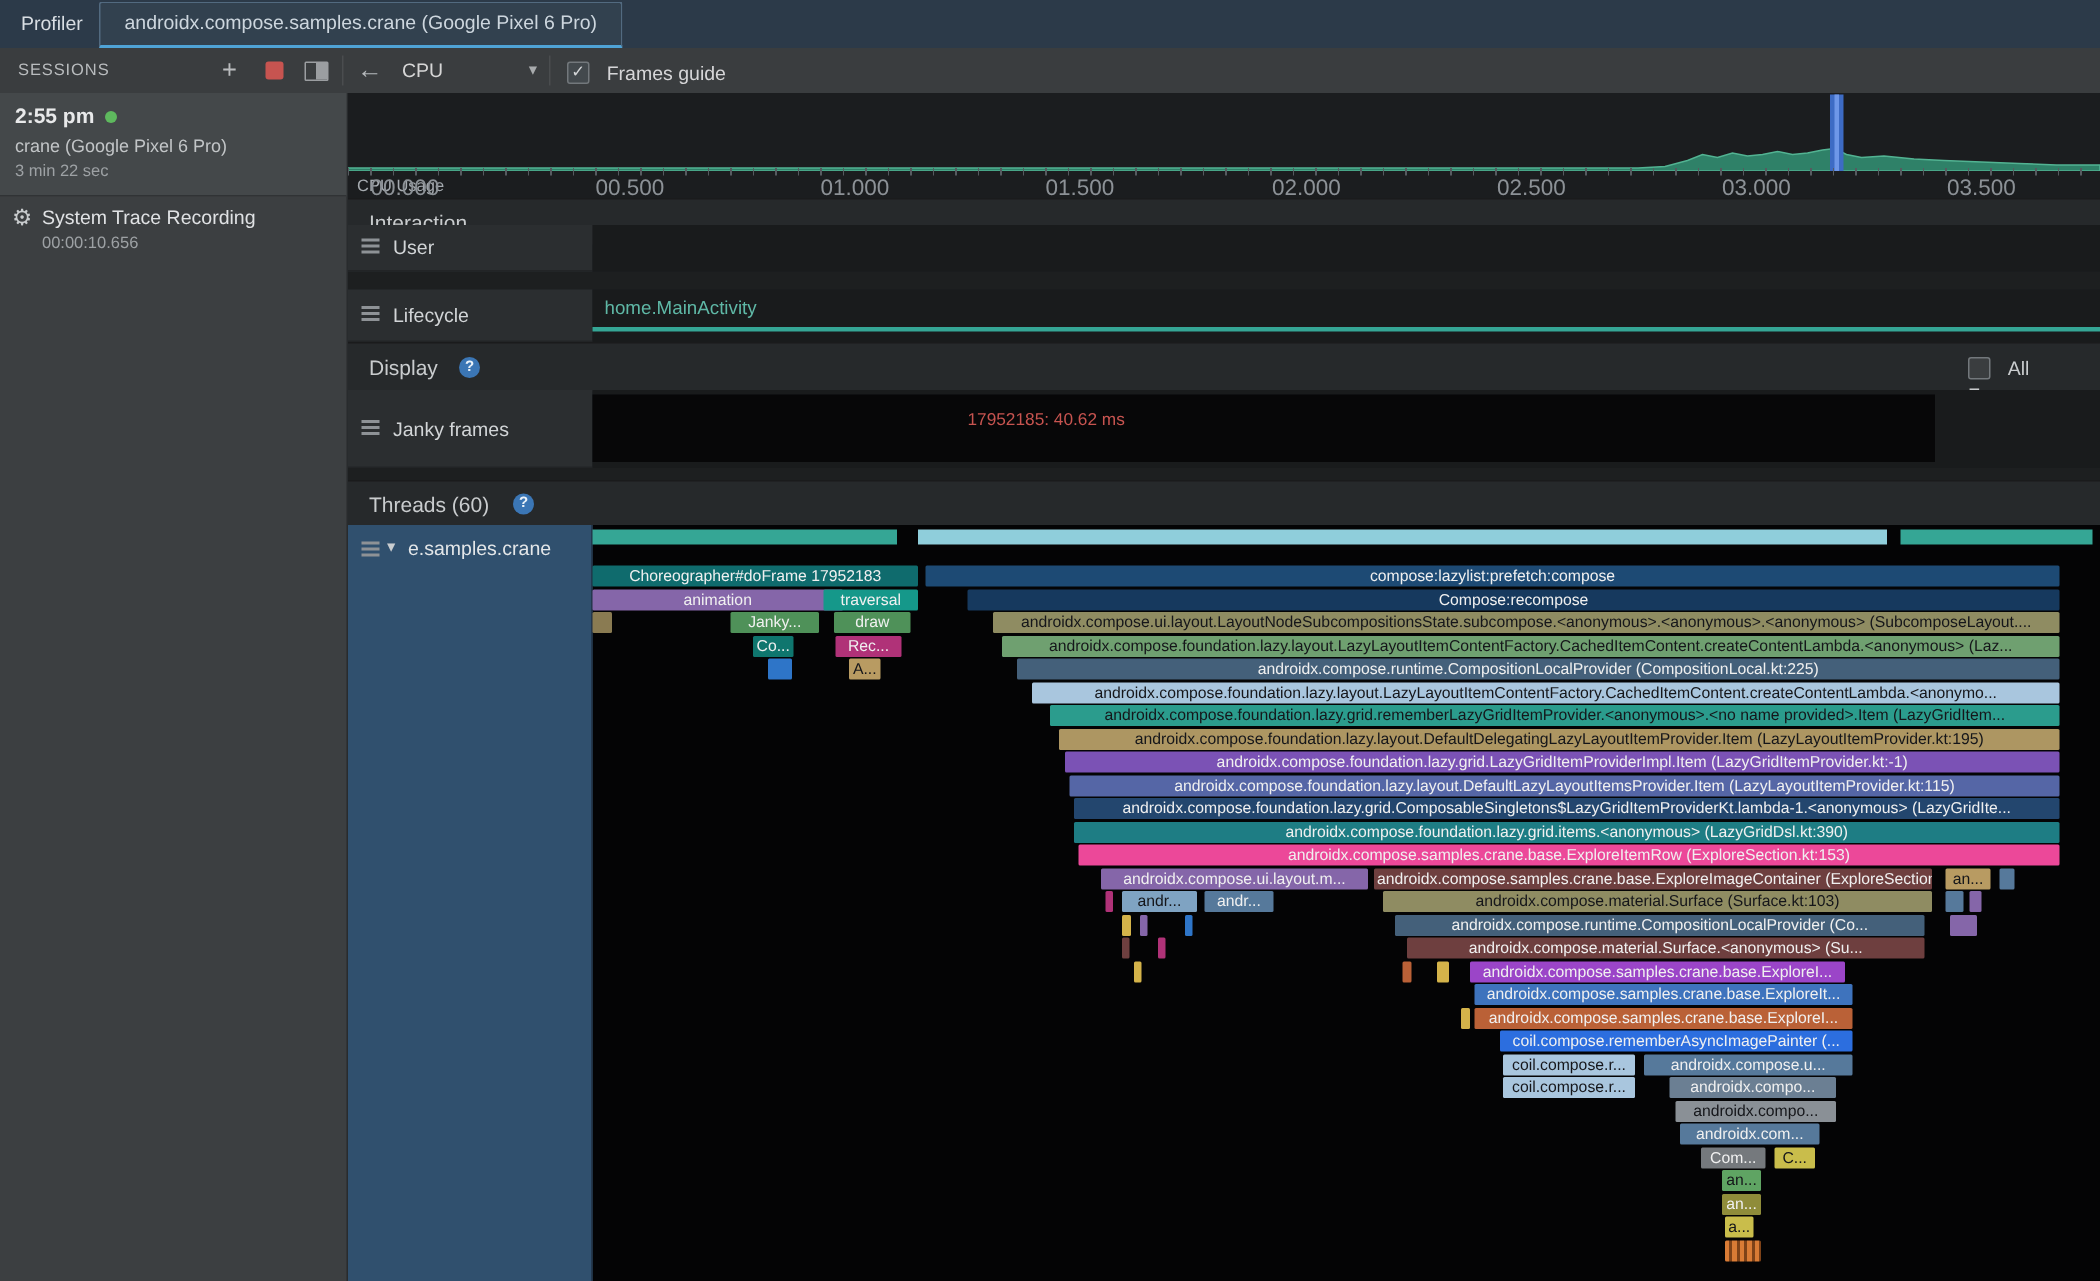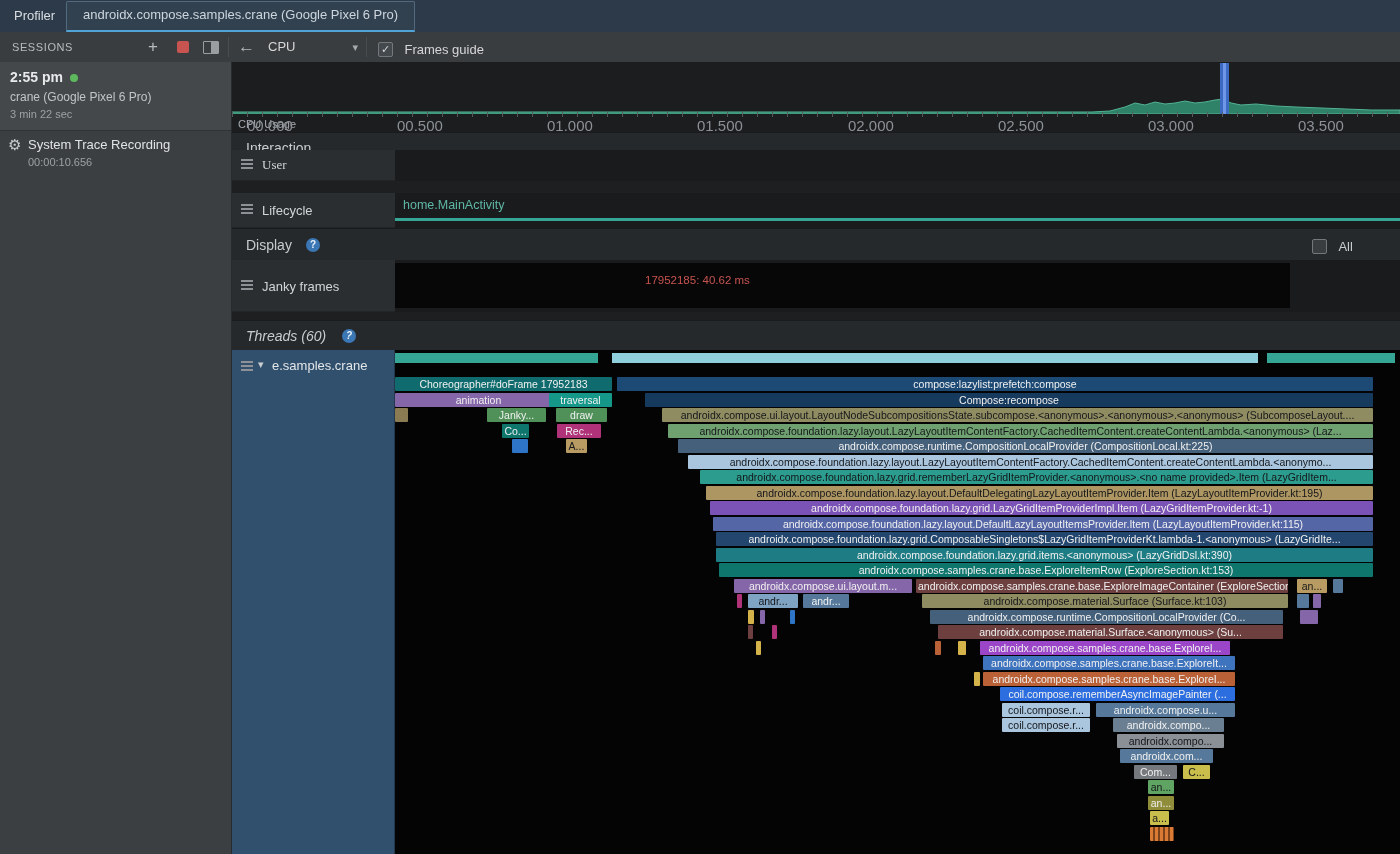--- a/index.html
+++ b/index.html
@@ -133,21 +133,21 @@
         <span style="left: 766px;">02.500</span>
         <span style="left: 916px;">03.000</span>
         <span style="left: 1066px;">03.500</span>
       </div>
   </section>
 
   <div class="hdr" style="top:70px;height:30px;">
     <span class="htxt" style="top:7px;">Interaction</span>
   </div>
 
-  <div class="trow" style="top:88px;height:31px;font-family:Liberation Serif, serif;">
+  <div class="trow" style="top:88px;height:31px;">
     <div class="lbl">
         <span class="hamb"></span>
       <span class="ltxt">User</span>
       </div>
     <div class="track"></div>
   </div>
 
   <div class="trow" style="top:131px;height:35px;">
     <div class="lbl">
         <span class="hamb"></span>
@@ -174,21 +174,21 @@
       <span class="ltxt">Janky frames</span>
       </div>
     <div class="track">
       <span class="janky-bar"></span>
       <span class="janky-txt">17952185: 40.62 ms</span>
     </div>
   </div>
 
   <div class="spacer"></div>
 
-  <div class="hdr" style="top:258px;height:30px;font-style:italic;">
+  <div class="hdr" style="top:258px;height:30px;">
     <span class="htxt" style="top:7px;">Threads (60)</span>
     <span class="help" style="left:110px;top:8px;">?</span>
   </div>
 
   <div class="threadsbody">
     <div class="threadcol">
       <div class="threadrow">
         <span class="hamb"></span>
         <span class="tchev">▾</span>
         <span class="tname">e.samples.crane</span>
@@ -213,21 +213,21 @@
         <div class="fspan" style="left: 117px; width: 16px; top: 89px; background: rgb(46, 117, 200);"></div>
         <div class="fspan dk" style="left: 171px; width: 21px; top: 89px; background: rgb(184, 155, 98);">A...</div>
         <div class="fspan" style="left: 283px; width: 695px; top: 89px; background: rgb(68, 96, 122);">androidx.compose.runtime.CompositionLocalProvider (CompositionLocal.kt:225)</div>
         <div class="fspan dk" style="left: 293px; width: 685px; top: 104.5px; background: rgb(169, 198, 222);">androidx.compose.foundation.lazy.layout.LazyLayoutItemContentFactory.CachedItemContent.createContentLambda.&lt;anonymo...</div>
         <div class="fspan dk" style="left: 305px; width: 673px; top: 120px; background: rgb(43, 156, 141);">androidx.compose.foundation.lazy.grid.rememberLazyGridItemProvider.&lt;anonymous&gt;.&lt;no name provided&gt;.Item (LazyGridItem...</div>
         <div class="fspan dk" style="left: 311px; width: 667px; top: 135.5px; background: rgb(173, 150, 98);">androidx.compose.foundation.lazy.layout.DefaultDelegatingLazyLayoutItemProvider.Item (LazyLayoutItemProvider.kt:195)</div>
         <div class="fspan" style="left: 315px; width: 663px; top: 151px; background: rgb(123, 82, 181);">androidx.compose.foundation.lazy.grid.LazyGridItemProviderImpl.Item (LazyGridItemProvider.kt:-1)</div>
         <div class="fspan" style="left: 318px; width: 660px; top: 166.5px; background: rgb(85, 102, 166);">androidx.compose.foundation.lazy.layout.DefaultLazyLayoutItemsProvider.Item (LazyLayoutItemProvider.kt:115)</div>
         <div class="fspan" style="left: 321px; width: 657px; top: 182px; background: rgb(35, 70, 110);">androidx.compose.foundation.lazy.grid.ComposableSingletons$LazyGridItemProviderKt.lambda-1.&lt;anonymous&gt; (LazyGridIte...</div>
         <div class="fspan" style="left: 321px; width: 657px; top: 197.5px; background: rgb(30, 125, 132);">androidx.compose.foundation.lazy.grid.items.&lt;anonymous&gt; (LazyGridDsl.kt:390)</div>
-        <div class="fspan" style="left: 324px; width: 654px; top: 213px; background: #0f766e;">androidx.compose.samples.crane.base.ExploreItemRow (ExploreSection.kt:153)</div>
+        <div class="fspan" style="left: 324px; width: 654px; top: 213px; background: #ec4899;">androidx.compose.samples.crane.base.ExploreItemRow (ExploreSection.kt:153)</div>
         <div class="fspan" style="left: 339px; width: 178px; top: 228.5px; background: rgb(133, 102, 169);">androidx.compose.ui.layout.m...</div>
         <div class="fspan" style="left: 521px; width: 372px; top: 228.5px; background: rgb(110, 63, 63);">androidx.compose.samples.crane.base.ExploreImageContainer (ExploreSection.kt:2...</div>
         <div class="fspan dk" style="left: 902px; width: 30px; top: 228.5px; background: rgb(184, 155, 98);">an...</div>
         <div class="fspan" style="left: 938px; width: 10px; top: 228.5px; background: rgb(86, 121, 155);"></div>
         <div class="fspan" style="left: 342px; width: 5px; top: 244px; background: rgb(176, 50, 120);"></div>
         <div class="fspan dk" style="left: 353px; width: 50px; top: 244px; background: rgb(127, 163, 194);">andr...</div>
         <div class="fspan" style="left: 408px; width: 46px; top: 244px; background: rgb(86, 121, 155);">andr...</div>
         <div class="fspan dk" style="left: 527px; width: 366px; top: 244px; background: rgb(143, 140, 98);">androidx.compose.material.Surface (Surface.kt:103)</div>
         <div class="fspan" style="left: 902px; width: 12px; top: 244px; background: rgb(86, 121, 155);"></div>
         <div class="fspan" style="left: 918px; width: 8px; top: 244px; background: rgb(133, 102, 169);"></div>

